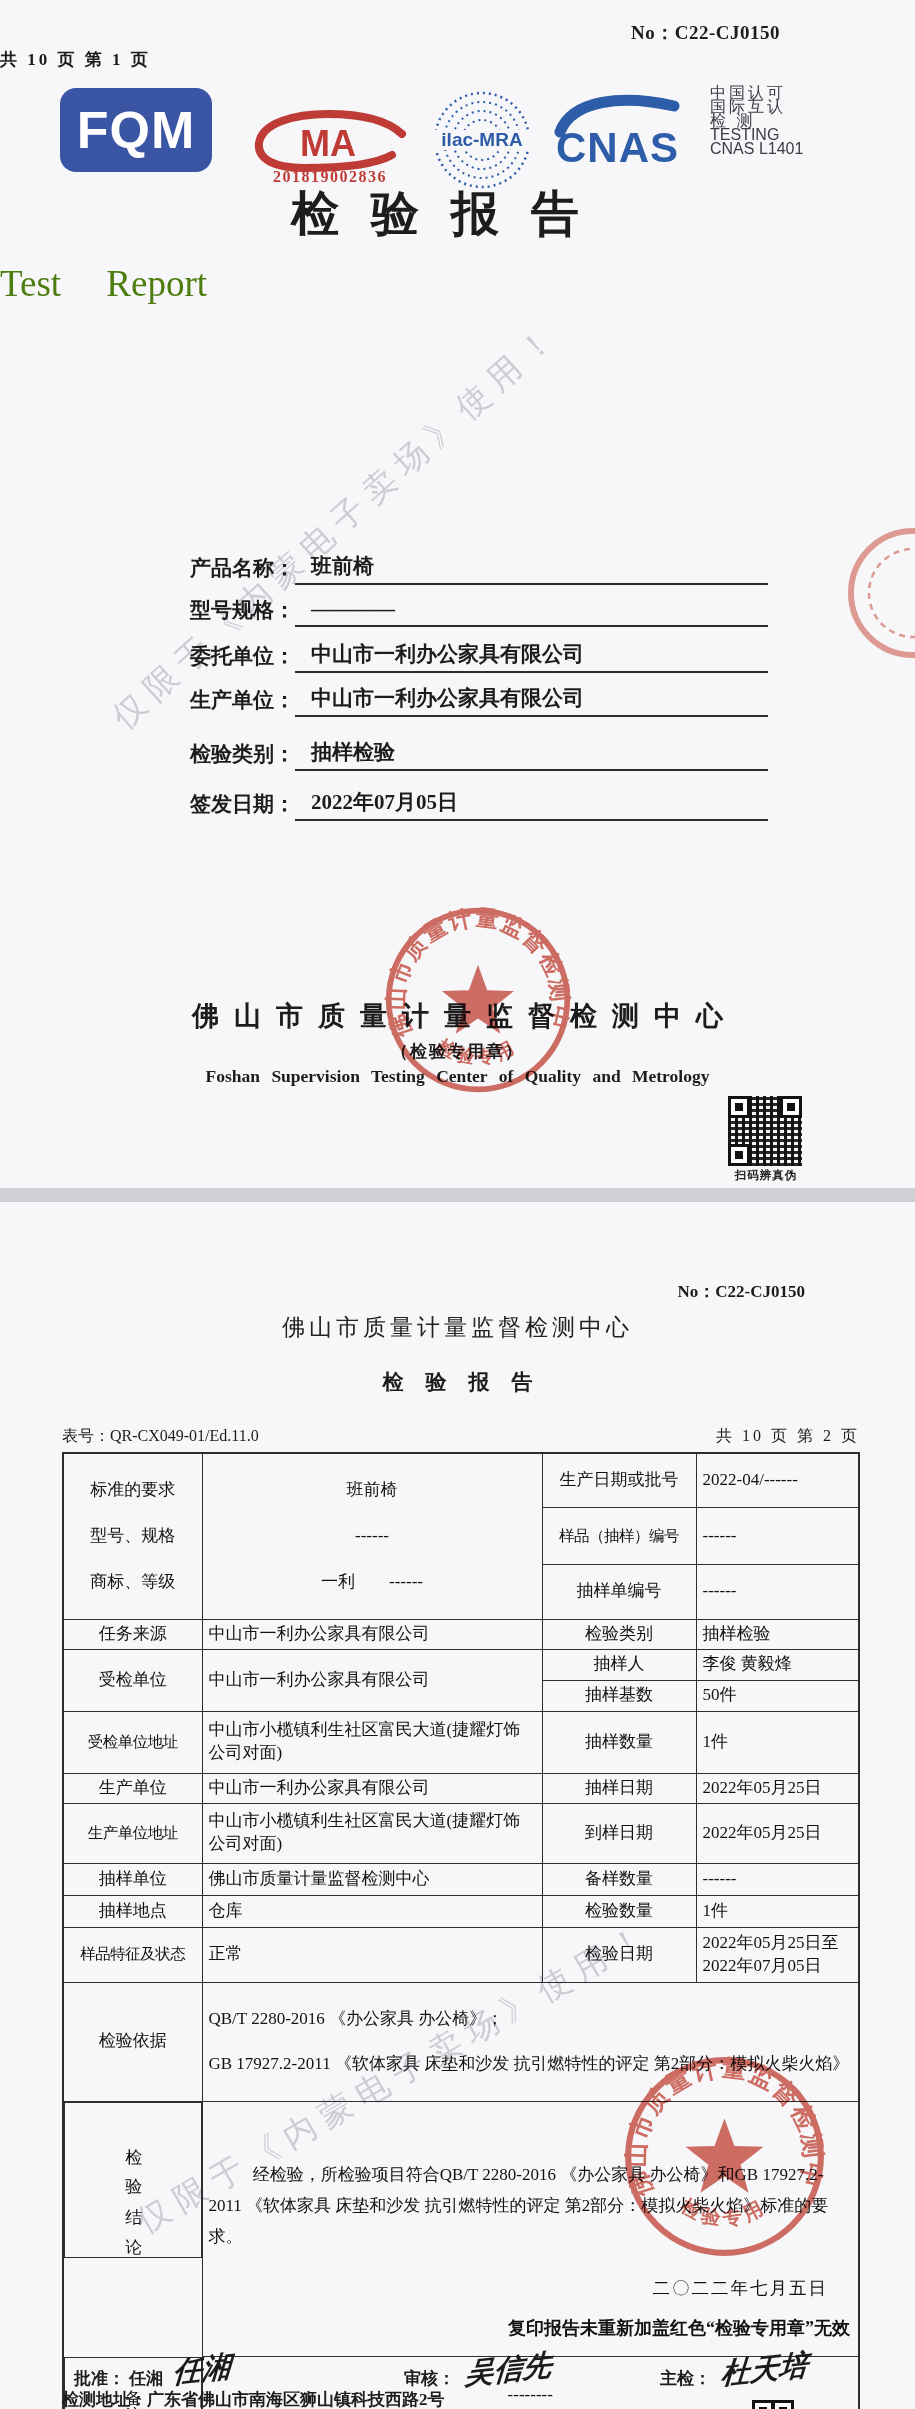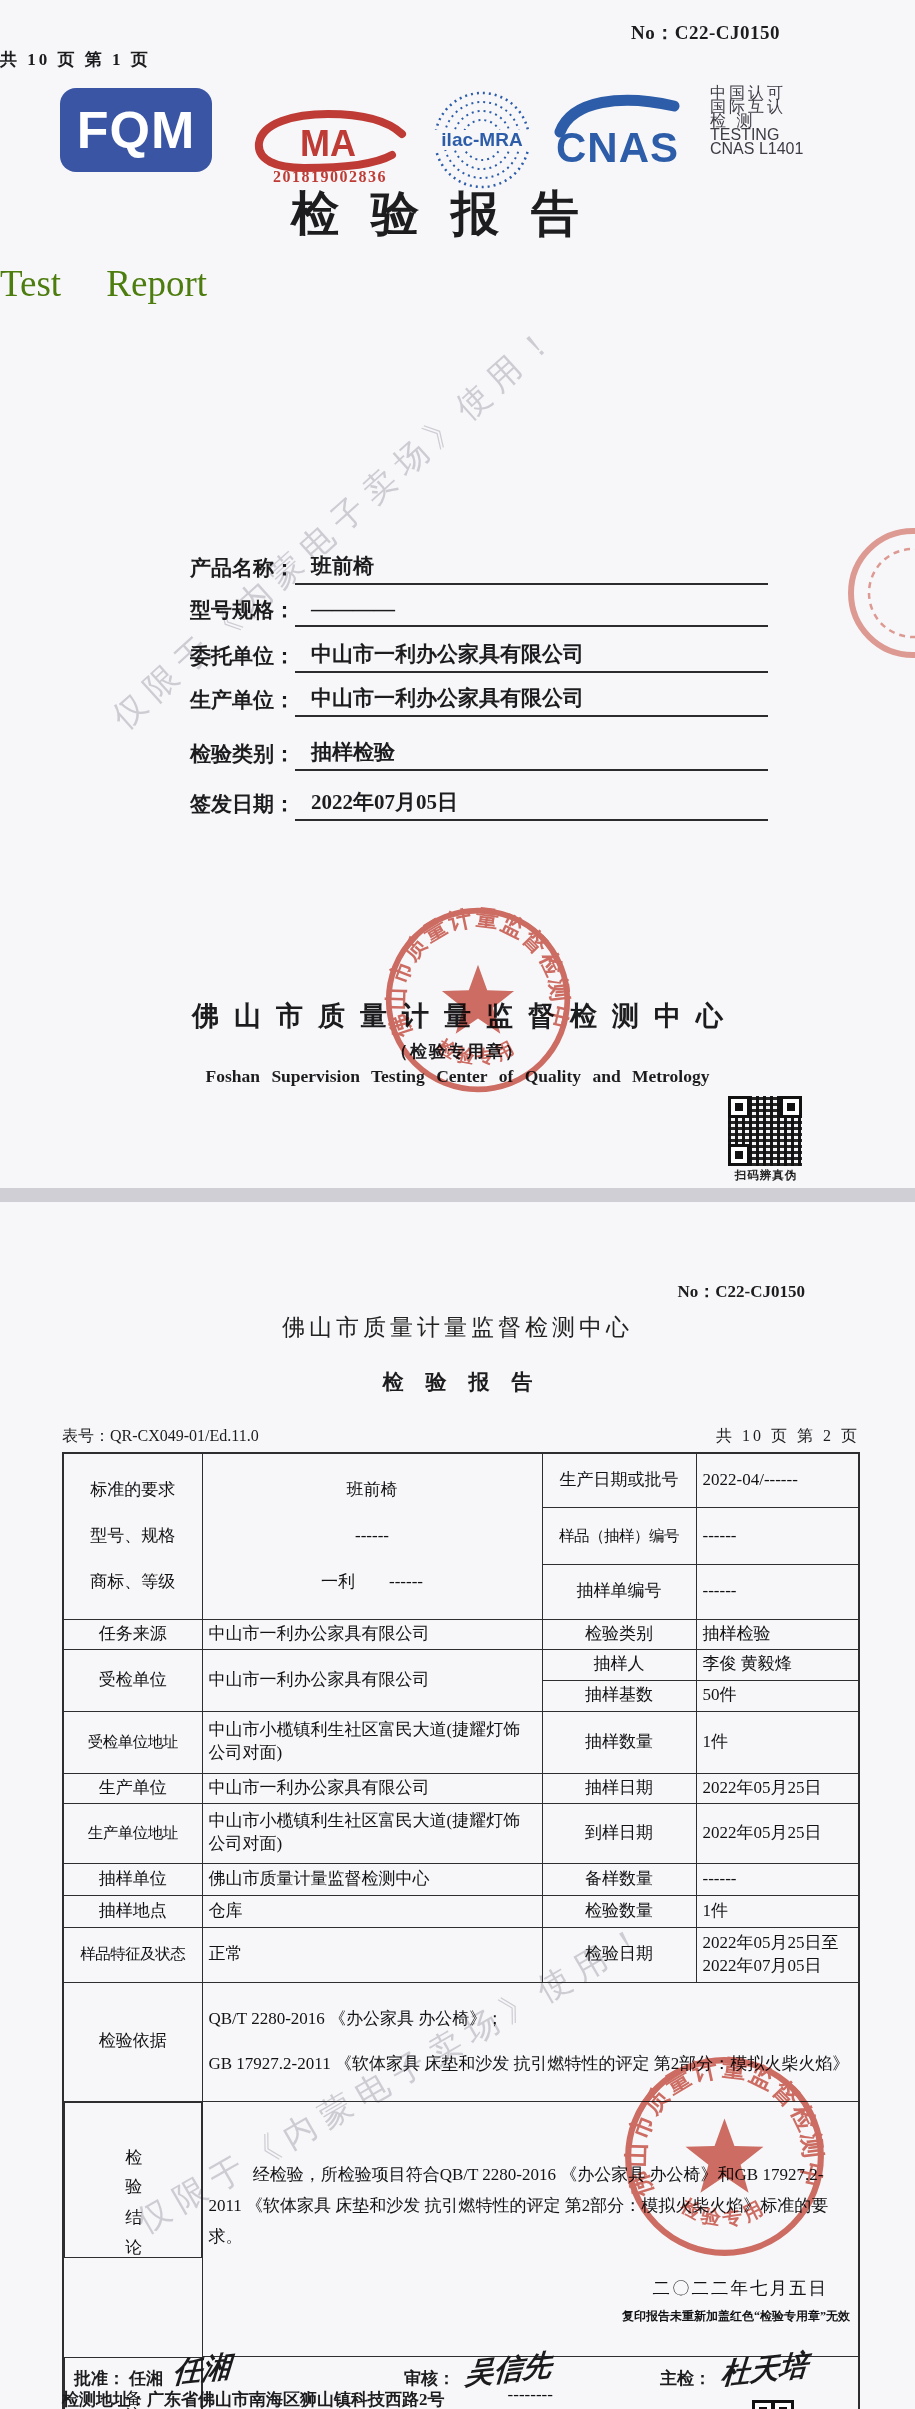--- a/index.html
+++ b/index.html
@@ -69,21 +69,21 @@
   td.lab{text-align:center;padding:2px 3px;}
   td.val{text-align:left;padding-left:10px;}
   td.cval{text-align:center;}
   td.sm{font-size:15.5px;letter-spacing:-.5px;}
   .vlab{display:flex;align-items:center;justify-content:center;}
   .vlab span{writing-mode:vertical-rl;letter-spacing:30px;padding-top:30px;}
   .vlab2 span{letter-spacing:16px;padding-top:16px;}
   td.concl{position:relative;vertical-align:top;padding:12px 14px;}
   .concl-p{text-indent:2.6em;line-height:1.8;}
   .c-date{position:absolute;right:30px;bottom:56px;font-size:17.5px;letter-spacing:2px;}
-  .c-note{position:absolute;right:8px;bottom:32px;font-size:12px;font-weight:bold;}
+  .c-note{position:absolute;right:8px;bottom:16px;font-size:18px;font-weight:bold;}
 
   .sigrow{top:1142px;left:0;width:915px;height:52px;margin-left:12px;}
   .siggrp{position:absolute;display:flex;align-items:flex-end;}
   .slab{font-size:17px;font-weight:bold;}
   .sprint{font-size:17px;font-weight:bold;margin-left:4px;}
   .sig{font-size:29px;font-style:italic;font-weight:bold;margin-left:10px;transform:rotate(-6deg) skewX(-10deg);display:inline-block;color:#1b1b1d;}
   .addr{top:1186px;left:62px;font-size:17px;font-weight:bold;}
 
   .gap{position:absolute;top:1188px;left:0;width:915px;height:14px;background:#cfcfd5;}
 </style>

